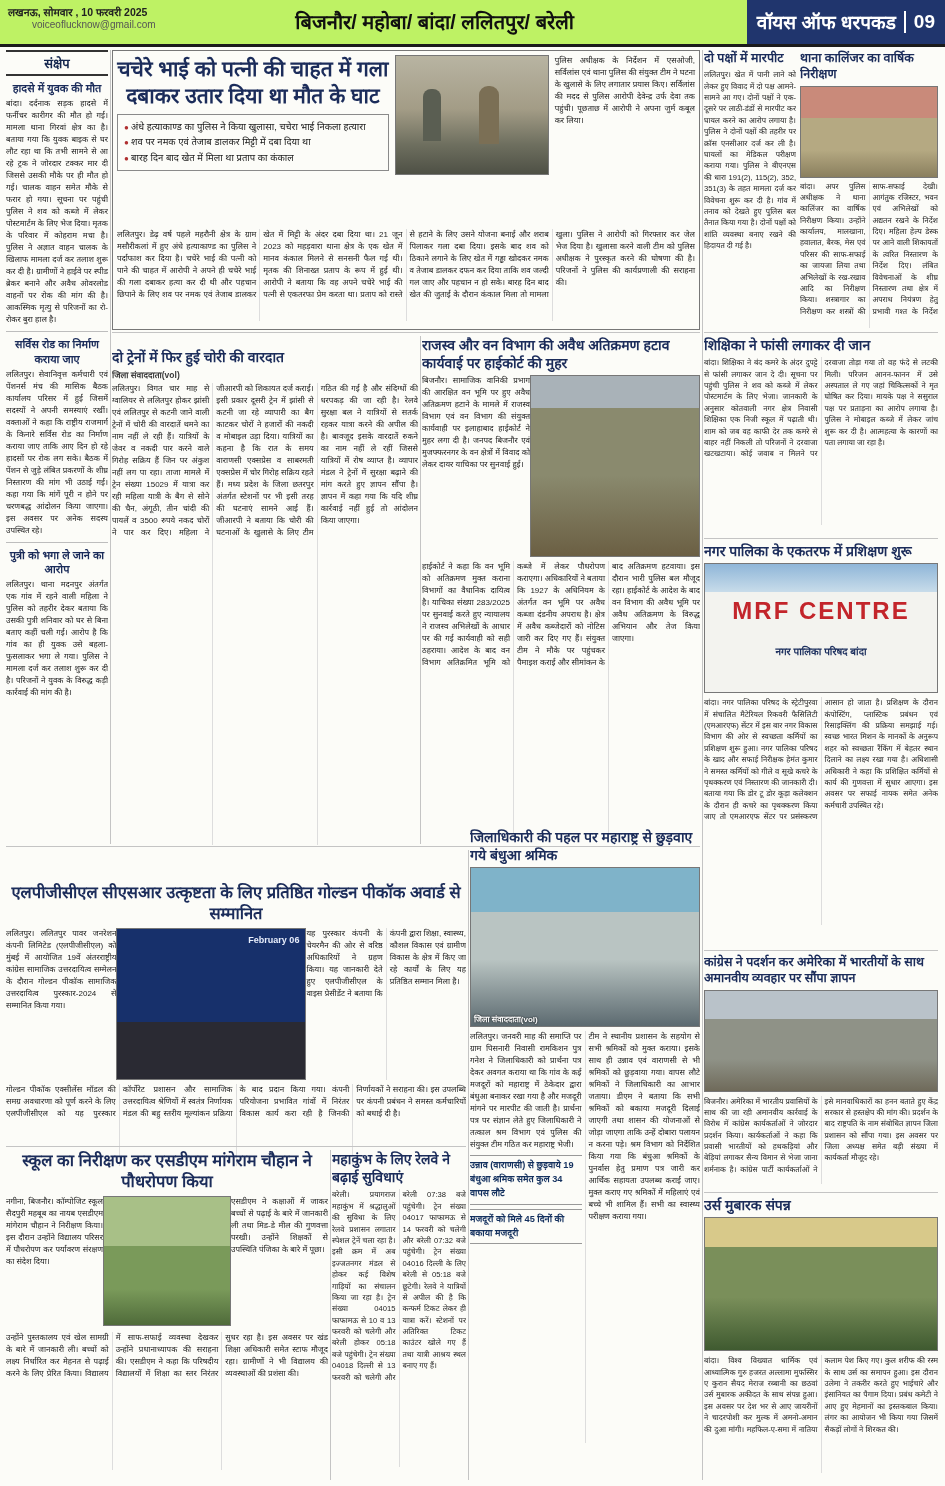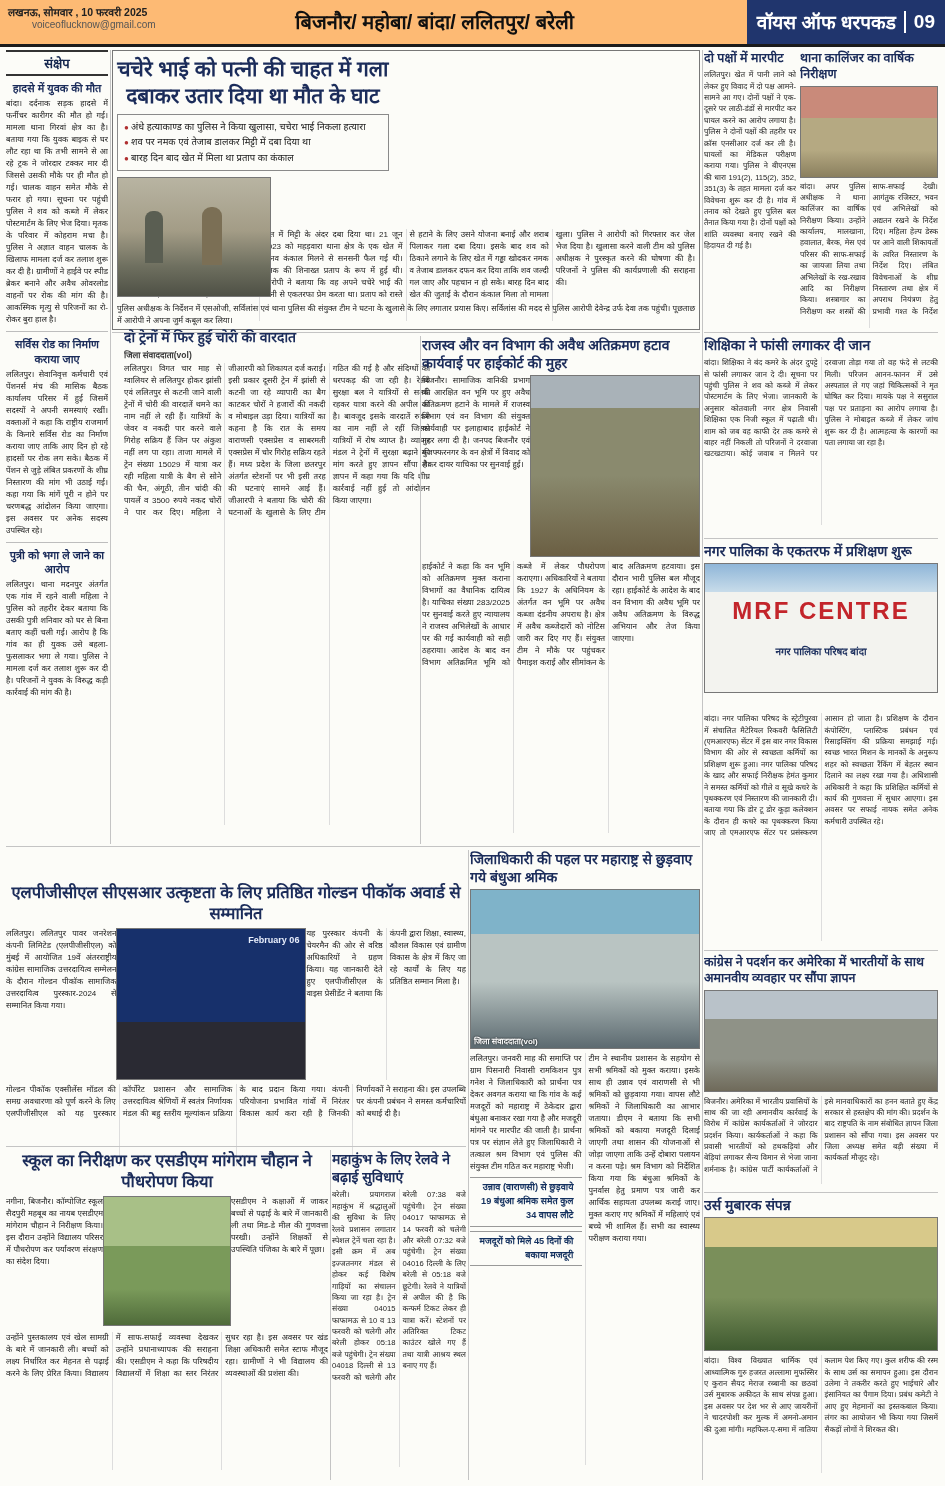--- a/index.html
+++ b/index.html
@@ -1,19 +1,19 @@
 <!DOCTYPE html>
 <html><head>
 <meta charset="utf-8">
 <style>
   html,body{margin:0;padding:0;background:#d9d9d9;}
   .page{position:relative;width:945px;height:1486px;margin:0 auto;background:#fcfcf8;
         font-family:"Liberation Sans","DejaVu Sans",sans-serif;color:#1a1a1a;overflow:hidden;}
   
-  .hdr{position:absolute;left:0;top:0;width:945px;height:44px;border-bottom:3px solid #1b1b1b;background:#fdba74;}
+  .hdr{position:absolute;left:0;top:0;width:945px;height:44px;border-bottom:3px solid #1b1b1b;background:#bef264;}
   .hdr-left{position:absolute;left:8px;top:6px;line-height:1.25;}
   .dateline{font-size:10.5px;font-weight:bold;color:#222;}
   .email{font-size:10px;color:#555;margin-left:24px;}
   .hdr-regions{position:absolute;left:46%;transform:translateX(-50%);top:8px;font-size:20px;font-weight:bold;color:#101010;white-space:nowrap;}
   .hdr-mast{position:absolute;right:0;top:0;height:44px;background:#20356d;color:#fff;display:flex;align-items:center;padding:0 10px;gap:8px;}
   .mast-title{font-size:19px;font-weight:bold;white-space:nowrap;}
   .mast-page{font-size:19px;font-weight:bold;border-left:2px solid #fff;padding-left:8px;}
   
   .art{position:absolute;overflow:hidden;}
   .hdl{color:#1b2c5a;font-weight:bold;margin:0 0 3px 0;line-height:1.3;}
@@ -26,26 +26,26 @@
   .body-sm{font-size:7.6px;}
   .cols-2{column-count:2;column-gap:7px;column-rule:1px solid #ddd;}
   .cols-3{column-count:3;column-gap:7px;column-rule:1px solid #ddd;}
   .cols-4{column-count:4;column-gap:7px;column-rule:1px solid #ddd;}
   .byline{font-size:8.5px;font-weight:bold;color:#3a3a3a;margin:1px 0 3px 0;}
   .bullets{border:1px solid #8a8a8a;padding:4px 6px;margin-top:4px;}
   .bullets .bl{font-size:9.5px;font-weight:normal;line-height:1.6;color:#222;}
   .bullets .bl::before{content:"\25CF  ";color:#b03030;font-size:8px;}
   .photo{position:relative;background:#9a9a8c;border:1px solid #777;overflow:hidden;flex:none;}
   .caption-on{position:absolute;left:3px;bottom:2px;color:#fff;font-size:8px;font-weight:bold;text-shadow:0 0 2px #000;}
-  .highlight{font-size:9.2px;font-weight:bold;color:#13305e;border-top:1px solid #999;border-bottom:1px solid #999;padding:3px 8px;margin:4px 0;line-height:1.5;text-align:right;}
+  .highlight{font-size:9.2px;font-weight:bold;color:#13305e;border-top:1px solid #999;border-bottom:1px solid #999;padding:3px 0;margin:4px 0;line-height:1.5;text-align:left;}
   .rv{position:absolute;width:1px;background:#c4c4c4;}
   .rh{position:absolute;height:1px;background:#c4c4c4;}
   
   .art-main{border:1px solid #777;padding:4px;box-sizing:border-box;}
-  .ms-top{display:flex;gap:6px;height:170px;margin-bottom:4px;flex-direction:column;}
+  .ms-top{display:flex;gap:6px;height:170px;margin-bottom:4px;}
   .ms-left{width:47%;}
   .ms-photo{width:152px;height:118px;background:
      linear-gradient(180deg,#b8b4a2 0%,#a39c86 45%,#6e6f5f 75%,#4e5045 100%);}
   .ms-photo::before{content:"";position:absolute;left:18%;top:28%;width:18px;height:52px;background:#5a5e52;border-radius:8px 8px 0 0;}
   .ms-photo::after{content:"";position:absolute;left:55%;top:25%;width:20px;height:58px;background:#7b6f55;border-radius:9px 9px 0 0;}
   .ms-intro{flex:1;}
   
   .ph-kalinjar{background:linear-gradient(180deg,#c98a7a 0 34%,#b5a982 34% 70%,#8a7f5e 100%);}
   .ph-highcourt{background:linear-gradient(180deg,#a9b2b8 0 18%,#8a8a6e 18% 55%,#6b5f43 100%);}
   .ph-lpgcl{background:linear-gradient(180deg,#17306b 0 62%,#2a2a33 62% 100%);}
@@ -118,21 +118,21 @@
     <h3 class="hdl h-sm">दो पक्षों में मारपीट</h3>
     <div class="body body-sm">ललितपुर। खेत में पानी लाने को लेकर हुए विवाद में दो पक्ष आमने-सामने आ गए। दोनों पक्षों ने एक-दूसरे पर लाठी-डंडों से मारपीट कर घायल करने का आरोप लगाया है। पुलिस ने दोनों पक्षों की तहरीर पर क्रॉस एनसीआर दर्ज कर ली है। घायलों का मेडिकल परीक्षण कराया गया। पुलिस ने बीएनएस की धारा 191(2), 115(2), 352, 351(3) के तहत मामला दर्ज कर विवेचना शुरू कर दी है। गांव में तनाव को देखते हुए पुलिस बल तैनात किया गया है। दोनों पक्षों को शांति व्यवस्था बनाए रखने की हिदायत दी गई है।</div>
   </article>
 
   <article class="art" style="left:800px;top:50px;width:138px;height:278px;">
     <h3 class="hdl h-sm">थाना कालिंजर का वार्षिक निरीक्षण</h3>
     <div class="photo ph-kalinjar" style="width:136px;height:90px;margin-bottom:3px;"></div>
     <div class="body body-sm cols-2" style="height:148px;">बांदा। अपर पुलिस अधीक्षक ने थाना कालिंजर का वार्षिक निरीक्षण किया। उन्होंने कार्यालय, मालखाना, हवालात, बैरक, मेस एवं परिसर की साफ-सफाई का जायजा लिया तथा अभिलेखों के रख-रखाव आदि का निरीक्षण किया। शस्त्रागार का निरीक्षण कर शस्त्रों की साफ-सफाई देखी। आगंतुक रजिस्टर, भवन एवं अभिलेखों को अद्यतन रखने के निर्देश दिए। महिला हेल्प डेस्क पर आने वाली शिकायतों के त्वरित निस्तारण के निर्देश दिए। लंबित विवेचनाओं के शीघ्र निस्तारण तथा क्षेत्र में अपराध नियंत्रण हेतु प्रभावी गश्त के निर्देश दिए। बीट प्रणाली को मजबूत करने तथा ग्राम प्रहरियों से संवाद बनाए रखने को कहा। इस दौरान थाना प्रभारी समेत समस्त स्टाफ मौजूद रहा।</div>
   </article>
 
-  <article class="art" style="left:112px;top:328px;width:306px;height:508px;margin-left:12px;">
+  <article class="art" style="left:112px;top:348px;width:306px;height:508px;">
     <h2 class="hdl h-md">दो ट्रेनों में फिर हुई चोरी की वारदात</h2>
     <div class="byline">जिला संवाददाता(vol)</div>
     <div class="body cols-3" style="height:462px;">ललितपुर। विगत चार माह से ग्वालियर से ललितपुर होकर झांसी एवं ललितपुर से कटनी जाने वाली ट्रेनों में चोरी की वारदातें थमने का नाम नहीं ले रही हैं। यात्रियों के जेवर व नकदी पार करने वाले गिरोह सक्रिय हैं जिन पर अंकुश नहीं लग पा रहा। ताजा मामले में ट्रेन संख्या 15029 में यात्रा कर रही महिला यात्री के बैग से सोने की चैन, अंगूठी, तीन चांदी की पायलें व 3500 रुपये नकद चोरों ने पार कर दिए। महिला ने जीआरपी को शिकायत दर्ज कराई। इसी प्रकार दूसरी ट्रेन में झांसी से कटनी जा रहे व्यापारी का बैग काटकर चोरों ने हजारों की नकदी व मोबाइल उड़ा दिया। यात्रियों का कहना है कि रात के समय वाराणसी एक्सप्रेस व साबरमती एक्सप्रेस में चोर गिरोह सक्रिय रहते हैं। मध्य प्रदेश के जिला छतरपुर अंतर्गत स्टेशनों पर भी इसी तरह की घटनाएं सामने आई हैं। जीआरपी ने बताया कि चोरी की घटनाओं के खुलासे के लिए टीम गठित की गई है और संदिग्धों की धरपकड़ की जा रही है। रेलवे सुरक्षा बल ने यात्रियों से सतर्क रहकर यात्रा करने की अपील की है। बावजूद इसके वारदातें रुकने का नाम नहीं ले रहीं जिससे यात्रियों में रोष व्याप्त है। व्यापार मंडल ने ट्रेनों में सुरक्षा बढ़ाने की मांग करते हुए ज्ञापन सौंपा है। ज्ञापन में कहा गया कि यदि शीघ्र कार्रवाई नहीं हुई तो आंदोलन किया जाएगा।</div>
   </article>
 
   <article class="art" style="left:422px;top:336px;width:278px;height:508px;">
     <h2 class="hdl h-md">राजस्व और वन विभाग की अवैध अतिक्रमण हटाव कार्यवाई पर हाईकोर्ट की मुहर</h2>
     <div class="row" style="height:182px;margin-bottom:4px;">
       <div class="body grow" style="width:36%;">बिजनौर। सामाजिक वानिकी प्रभाग की आरक्षित वन भूमि पर हुए अवैध अतिक्रमण हटाने के मामले में राजस्व विभाग एवं वन विभाग की संयुक्त कार्यवाही पर इलाहाबाद हाईकोर्ट ने मुहर लगा दी है। जनपद बिजनौर एवं मुजफ्फरनगर के वन क्षेत्रों में विवाद को लेकर दायर याचिका पर सुनवाई हुई।</div>
       <div class="photo ph-highcourt" style="width:168px;height:180px;"></div>
@@ -140,21 +140,21 @@
     <div class="body cols-3" style="height:272px;">हाईकोर्ट ने कहा कि वन भूमि को अतिक्रमण मुक्त कराना विभागों का वैधानिक दायित्व है। याचिका संख्या 283/2025 पर सुनवाई करते हुए न्यायालय ने राजस्व अभिलेखों के आधार पर की गई कार्यवाही को सही ठहराया। आदेश के बाद वन विभाग अतिक्रमित भूमि को कब्जे में लेकर पौधरोपण कराएगा। अधिकारियों ने बताया कि 1927 के अधिनियम के अंतर्गत वन भूमि पर अवैध कब्जा दंडनीय अपराध है। क्षेत्र में अवैध कब्जेदारों को नोटिस जारी कर दिए गए हैं। संयुक्त टीम ने मौके पर पहुंचकर पैमाइश कराई और सीमांकन के बाद अतिक्रमण हटवाया। इस दौरान भारी पुलिस बल मौजूद रहा। हाईकोर्ट के आदेश के बाद वन विभाग की अवैध भूमि पर अवैध अतिक्रमण के विरुद्ध अभियान और तेज किया जाएगा।</div>
   </article>
 
   <article class="art" style="left:704px;top:336px;width:234px;height:198px;">
     <h3 class="hdl h-md">शिक्षिका ने फांसी लगाकर दी जान</h3>
     <div class="body body-sm cols-2" style="height:168px;">बांदा। शिक्षिका ने बंद कमरे के अंदर दुपट्टे से फांसी लगाकर जान दे दी। सूचना पर पहुंची पुलिस ने शव को कब्जे में लेकर पोस्टमार्टम के लिए भेजा। जानकारी के अनुसार कोतवाली नगर क्षेत्र निवासी शिक्षिका एक निजी स्कूल में पढ़ाती थी। शाम को जब वह काफी देर तक कमरे से बाहर नहीं निकली तो परिजनों ने दरवाजा खटखटाया। कोई जवाब न मिलने पर दरवाजा तोड़ा गया तो वह फंदे से लटकी मिली। परिजन आनन-फानन में उसे अस्पताल ले गए जहां चिकित्सकों ने मृत घोषित कर दिया। मायके पक्ष ने ससुराल पक्ष पर प्रताड़ना का आरोप लगाया है। पुलिस ने मोबाइल कब्जे में लेकर जांच शुरू कर दी है। आत्महत्या के कारणों का पता लगाया जा रहा है।</div>
   </article>
 
   <article class="art" style="left:704px;top:542px;width:234px;height:404px;">
     <h3 class="hdl h-md">नगर पालिका के एकतरफ में प्रशिक्षण शुरू</h3>
-    <div class="photo ph-mrf" style="width:232px;height:128px;margin-bottom:20px;">
+    <div class="photo ph-mrf" style="width:232px;height:128px;margin-bottom:4px;">
       <div class="mrf-sky"></div>
       <div class="mrf-sign">MRF CENTRE</div>
       <div class="mrf-sub">नगर पालिका परिषद बांदा</div>
     </div>
     <div class="body body-sm cols-2" style="height:228px;">बांदा। नगर पालिका परिषद के स्ट्रेटीपुरवा में संचालित मैटेरियल रिकवरी फैसिलिटी (एमआरएफ) सेंटर में इस बार नगर विकास विभाग की ओर से स्वच्छता कर्मियों का प्रशिक्षण शुरू हुआ। नगर पालिका परिषद के खाद और सफाई निरीक्षक हेमंत कुमार ने समस्त कर्मियों को गीले व सूखे कचरे के पृथक्करण एवं निस्तारण की जानकारी दी। बताया गया कि डोर टू डोर कूड़ा कलेक्शन के दौरान ही कचरे का पृथक्करण किया जाए तो एमआरएफ सेंटर पर प्रसंस्करण आसान हो जाता है। प्रशिक्षण के दौरान कंपोस्टिंग, प्लास्टिक प्रबंधन एवं रिसाइक्लिंग की प्रक्रिया समझाई गई। स्वच्छ भारत मिशन के मानकों के अनुरूप शहर को स्वच्छता रैंकिंग में बेहतर स्थान दिलाने का लक्ष्य रखा गया है। अधिशासी अधिकारी ने कहा कि प्रशिक्षित कर्मियों से कार्य की गुणवत्ता में सुधार आएगा। इस अवसर पर सफाई नायक समेत अनेक कर्मचारी उपस्थित रहे।</div>
   </article>
 
   <article class="art" style="left:704px;top:954px;width:234px;height:234px;">
     <h3 class="hdl h-sm">कांग्रेस ने पदर्शन कर अमेरिका में भारतीयों के साथ अमानवीय व्यवहार पर सौंपा ज्ञापन</h3>
     <div class="photo ph-congress" style="width:232px;height:100px;margin-bottom:4px;"></div>
@@ -172,21 +172,21 @@
     <div class="row" style="height:152px;margin-bottom:4px;">
       <div class="body" style="width:24%;">ललितपुर। ललितपुर पावर जनरेशन कंपनी लिमिटेड (एलपीजीसीएल) को मुंबई में आयोजित 19वें अंतरराष्ट्रीय कांग्रेस सामाजिक उत्तरदायित्व सम्मेलन के दौरान गोल्डन पीकॉक सामाजिक उत्तरदायित्व पुरस्कार-2024 से सम्मानित किया गया।</div>
       <div class="photo ph-lpgcl" style="width:188px;height:150px;">
         <span class="lpgcl-screen">February 06</span>
       </div>
       <div class="body grow cols-2">यह पुरस्कार कंपनी के चेयरमैन की ओर से वरिष्ठ अधिकारियों ने ग्रहण किया। यह जानकारी देते हुए एलपीजीसीएल के वाइस प्रेसीडेंट ने बताया कि कंपनी द्वारा शिक्षा, स्वास्थ्य, कौशल विकास एवं ग्रामीण विकास के क्षेत्र में किए जा रहे कार्यों के लिए यह प्रतिष्ठित सम्मान मिला है।</div>
     </div>
     <div class="body cols-4" style="height:82px;">गोल्डन पीकॉक एक्सीलेंस मॉडल की समग्र अवधारणा को पूर्ण करने के लिए एलपीजीसीएल को यह पुरस्कार कॉर्पोरेट प्रशासन और सामाजिक उत्तरदायित्व श्रेणियों में स्वतंत्र निर्णायक मंडल की बहु स्तरीय मूल्यांकन प्रक्रिया के बाद प्रदान किया गया। कंपनी परियोजना प्रभावित गांवों में निरंतर विकास कार्य करा रही है जिनकी निर्णायकों ने सराहना की। इस उपलब्धि पर कंपनी प्रबंधन ने समस्त कर्मचारियों को बधाई दी है।</div>
   </article>
 
-  <article class="art" style="left:470px;top:850px;width:230px;height:630px;">
+  <article class="art" style="left:470px;top:828px;width:230px;height:630px;">
     <h2 class="hdl h-md">जिलाधिकारी की पहल पर महाराष्ट्र से छुड़वाए गये बंधुआ श्रमिक</h2>
     <div class="photo ph-dm" style="width:228px;height:158px;">
       <span class="caption-on">जिला संवाददाता(vol)</span>
     </div>
     <div class="body cols-2" style="height:412px;margin-top:4px;">
       <span>ललितपुर। जनवरी माह की समाप्ति पर ग्राम पिसनारी निवासी रामकिशन पुत्र गनेश ने जिलाधिकारी को प्रार्थना पत्र देकर अवगत कराया था कि गांव के कई मजदूरों को महाराष्ट्र में ठेकेदार द्वारा बंधुआ बनाकर रखा गया है और मजदूरी मांगने पर मारपीट की जाती है। प्रार्थना पत्र पर संज्ञान लेते हुए जिलाधिकारी ने तत्काल श्रम विभाग एवं पुलिस की संयुक्त टीम गठित कर महाराष्ट्र भेजी।</span>
       <div class="highlight">उन्नाव (वाराणसी) से छुड़वाये 19 बंधुआ श्रमिक समेत कुल 34 वापस लौटे</div>
       <div class="highlight">मजदूरों को मिले 45 दिनों की बकाया मजदूरी</div>
       <span>टीम ने स्थानीय प्रशासन के सहयोग से सभी श्रमिकों को मुक्त कराया। इसके साथ ही उन्नाव एवं वाराणसी से भी श्रमिकों को छुड़वाया गया। वापस लौटे श्रमिकों ने जिलाधिकारी का आभार जताया। डीएम ने बताया कि सभी श्रमिकों को बकाया मजदूरी दिलाई जाएगी तथा शासन की योजनाओं से जोड़ा जाएगा ताकि उन्हें दोबारा पलायन न करना पड़े। श्रम विभाग को निर्देशित किया गया कि बंधुआ श्रमिकों के पुनर्वास हेतु प्रमाण पत्र जारी कर आर्थिक सहायता उपलब्ध कराई जाए। मुक्त कराए गए श्रमिकों में महिलाएं एवं बच्चे भी शामिल हैं। सभी का स्वास्थ्य परीक्षण कराया गया।</span>
     </div>

